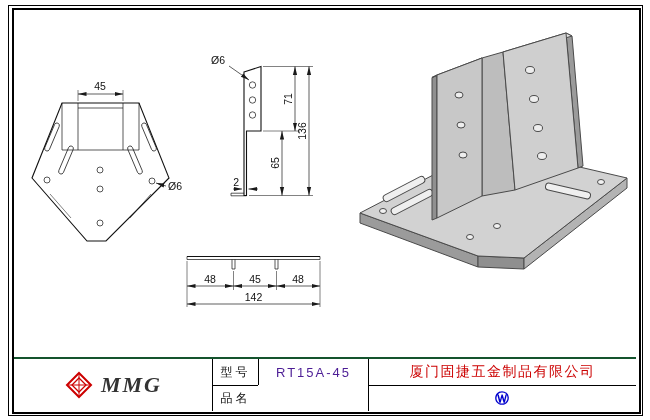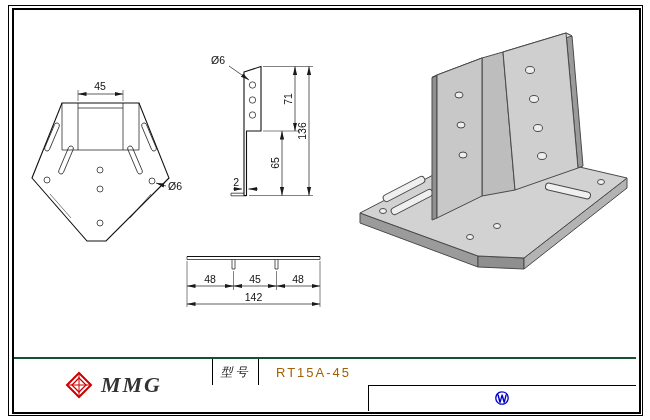--- a/index.html
+++ b/index.html
@@ -20,21 +20,21 @@
   .title-block{position:absolute;left:14px;top:357px;width:622px;height:52px;
       border-top:2px solid #14532d;display:grid;
       grid-template-columns:198px 46px 110px 1fr;grid-template-rows:26px 26px;}
   .tb-cell{display:flex;align-items:center;justify-content:center;overflow:hidden;}
   .bl{border-left:1.5px solid #000;}
   .bt{border-top:1.5px solid #000;}
   .tb-logo{grid-column:1;grid-row:1/3;display:flex;align-items:center;justify-content:center;gap:7px;}
   .logo-text{font-family:"Liberation Serif",serif;font-style:italic;font-weight:700;
       font-size:22px;color:#333;letter-spacing:2px;}
   .tb-label{font-size:12px;color:#111;letter-spacing:3px;}
-  .tb-model{font-size:13px;color:#a16207;letter-spacing:2px;}
+  .tb-model{font-size:13px;color:#4c1d95;letter-spacing:2px;}
   .tb-product{font-size:11px;color:#cc0000;letter-spacing:1px;}
   .tb-company{font-size:14px;color:#cc0000;letter-spacing:1.5px;}
   .tb-website{font-family:"Liberation Serif",serif;font-weight:700;font-size:14px;
       color:#0000cd;letter-spacing:1px;gap:4px;}
 </style>
 </head>
 <body>
 
 <div class="page">
   <div class="outer-border"></div>
@@ -185,19 +185,21 @@
   
   <div class="title-block">
     <div class="tb-logo">
       <svg width="30" height="30" viewBox="0 0 30 30">
         <path d="M15,3 L27,15 L15,27 L3,15 Z" fill="none" stroke="#cc0000" stroke-width="2"></path>
         <path d="M15,8 L22,15 L15,22 L8,15 Z" fill="none" stroke="#cc0000" stroke-width="1.3"></path>
         <path d="M15,3 L15,27 M3,15 L27,15" stroke="#cc0000" stroke-width="1"></path>
       </svg>
       <span class="logo-text">MMG</span>
     </div>
-    <div class="tb-cell bl tb-label" style="grid-column:2;grid-row:1;font-style:italic;">型号</div>
+    <div class="tb-cell bl tb-label" style="grid-column:2;grid-row:1;">型号</div>
     <div class="tb-cell bl tb-model" style="grid-column:3;grid-row:1;">RT15A-45</div>
+    <div class="tb-cell bl tb-company" style="grid-column:4;grid-row:1;">厦门固捷五金制品有限公司</div>
+    <div class="tb-cell bl bt tb-label" style="grid-column:2;grid-row:2;">品名</div>
     <div class="tb-cell bl bt tb-website" style="grid-column:4;grid-row:2;">
       <span>Ⓦ</span>
     </div>
   </div>
 </div>
 
 </body></html>

